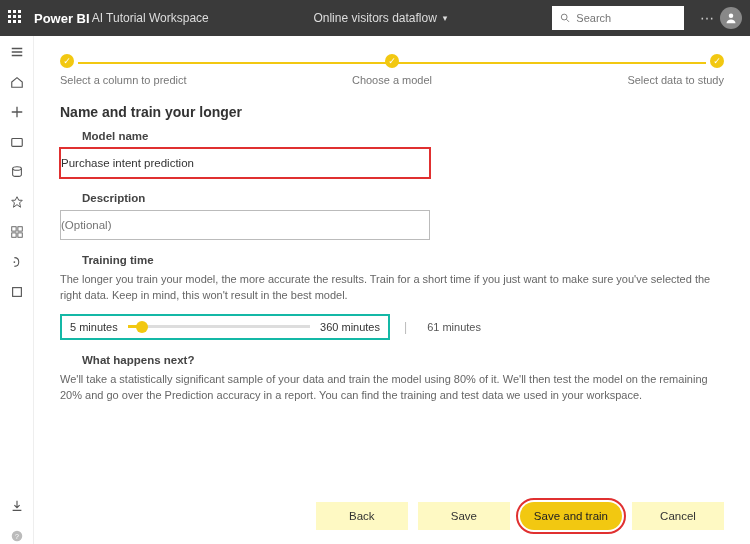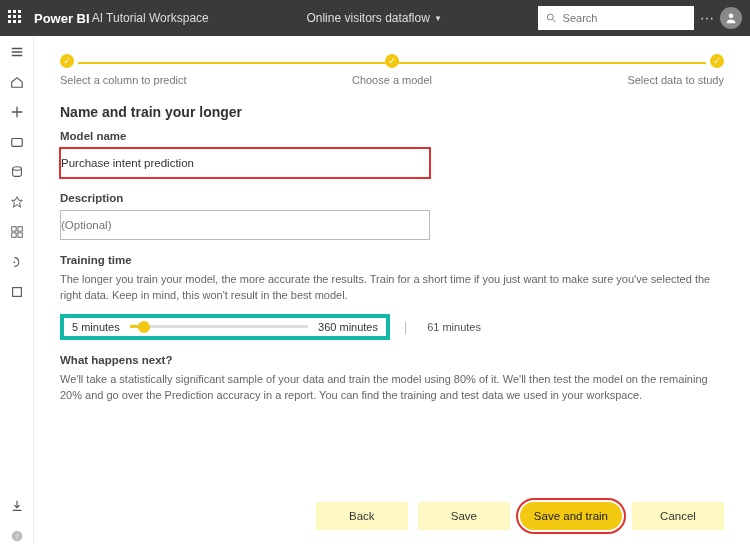--- a/index.html
+++ b/index.html
@@ -6,21 +6,21 @@
   body { width: 750px; height: 544px; background: #fff; overflow: hidden; font-size: 12px; color: #333; }
 
   
   .header { height: 36px; background: #3a3a3a; color: #fff; display: flex; align-items: center; padding: 0 8px; }
   .waffle { width: 16px; height: 16px; display: grid; grid-template-columns: repeat(3,3px); grid-template-rows: repeat(3,3px); gap: 2px; margin-right: 10px; cursor: pointer; }
   .waffle span { background: #fff; width: 3px; height: 3px; }
   .brand { font-weight: 600; font-size: 13px; margin-right: 2px; }
   .workspace { font-size: 12px; color: #ddd; }
   .header-center { flex: 1; display: flex; justify-content: center; align-items: center; color: #ddd; font-size: 12px; cursor: pointer; }
   .header-center .chev { margin-left: 6px; font-size: 9px; }
-  .search-box { width: 156px; height: 24px; background: #fff; display: flex; align-items: center; padding: 0 8px; color: #666; }
+  .search-box { width: 132px; height: 24px; background: #fff; display: flex; align-items: center; padding: 0 8px; color: #666; margin-right: 10px; }
   .search-box .sicon { margin-right: 6px; width: 12px; height: 12px; }
   .search-box input { border: none; outline: none; font-size: 11px; width: 100%; background: transparent; }
   .dots { color: #ccc; margin: 0 6px; cursor: pointer; font-size: 14px; }
   .avatar { width: 22px; height: 22px; border-radius: 50%; background: #888; display: flex; align-items: center; justify-content: center; cursor: pointer; }
   .avatar svg { width: 12px; height: 12px; fill: #fff; }
 
   
   .shell { display: flex; height: calc(100% - 36px); }
   .sidebar { width: 34px; border-right: 1px solid #eee; display: flex; flex-direction: column; align-items: center; padding-top: 8px; gap: 14px; color: #666; }
   .sidebar .sbicon { width: 16px; height: 16px; display: flex; align-items: center; justify-content: center; cursor: pointer; }
@@ -33,29 +33,29 @@
   .steps { position: absolute; top: 0; left: 0; right: 0; display: flex; justify-content: space-between; }
   .step { display: flex; flex-direction: column; align-items: center; width: 150px; }
   .step .dot { width: 14px; height: 14px; border-radius: 50%; background: #f2c811; display: flex; align-items: center; justify-content: center; color: #fff; font-size: 9px; }
   .step .dot.open { background: #fff; border: 2px solid #f2c811; }
   .step .lbl { margin-top: 6px; font-size: 11px; color: #777; }
   .step.current .lbl { color: #222; font-weight: 600; }
   .steps .step:first-child { align-items: flex-start; }
   .steps .step:last-child { align-items: flex-end; }
 
   h2 { font-size: 14px; font-weight: 600; margin-bottom: 10px; }
-  .field-label { font-size: 11.5px; color: #444; font-weight: 600; margin-bottom: 6px; }
+  .field-label { font-size: 11.5px; color: #444; font-weight: 600; margin-bottom: 6px; margin-left: 22px; }
   .input { width: 370px; height: 30px; border: 1px solid #bbb; padding: 0 0; font-size: 11.5px; color: #333; background: #fff; outline: none; }
   .hl-red { outline: 2px solid #e03030; outline-offset: -1px; }
   .section { margin-bottom: 14px; }
   .desc-text { font-size: 11px; color: #666; line-height: 1.45; }
 
   
   .slider-row { display: flex; align-items: center; gap: 14px; margin-top: 10px; }
-  .slider-wrap { width: 330px; height: 26px; border: 4px solid #14b8a6; padding: 3px 8px; display: flex; align-items: center; }
+  .slider-wrap { width: 330px; height: 26px; border: 2px solid #14b8a6; padding: 3px 8px; display: flex; align-items: center; }
   .slider-min, .slider-max { font-size: 11px; color: #333; }
   .slider-track { flex: 1; height: 3px; background: #ddd; margin: 0 10px; position: relative; }
   .slider-fill { position: absolute; left: 0; top: 0; bottom: 0; width: 8%; background: #f2c811; }
   .slider-thumb { position: absolute; left: 8%; top: 50%; transform: translate(-50%, -50%); width: 12px; height: 12px; border-radius: 50%; background: #f2c811; cursor: pointer; }
   .slider-sep { color: #bbb; }
   .slider-val { font-size: 11px; color: #555; margin-left: 6px; }
 
   
   .footer { position: absolute; bottom: 14px; right: 26px; display: flex; gap: 10px; }
   .btn { min-width: 92px; height: 28px; border: none; background: #fef9c3; color: #333; font-size: 11.5px; cursor: pointer; padding: 0 14px; }

